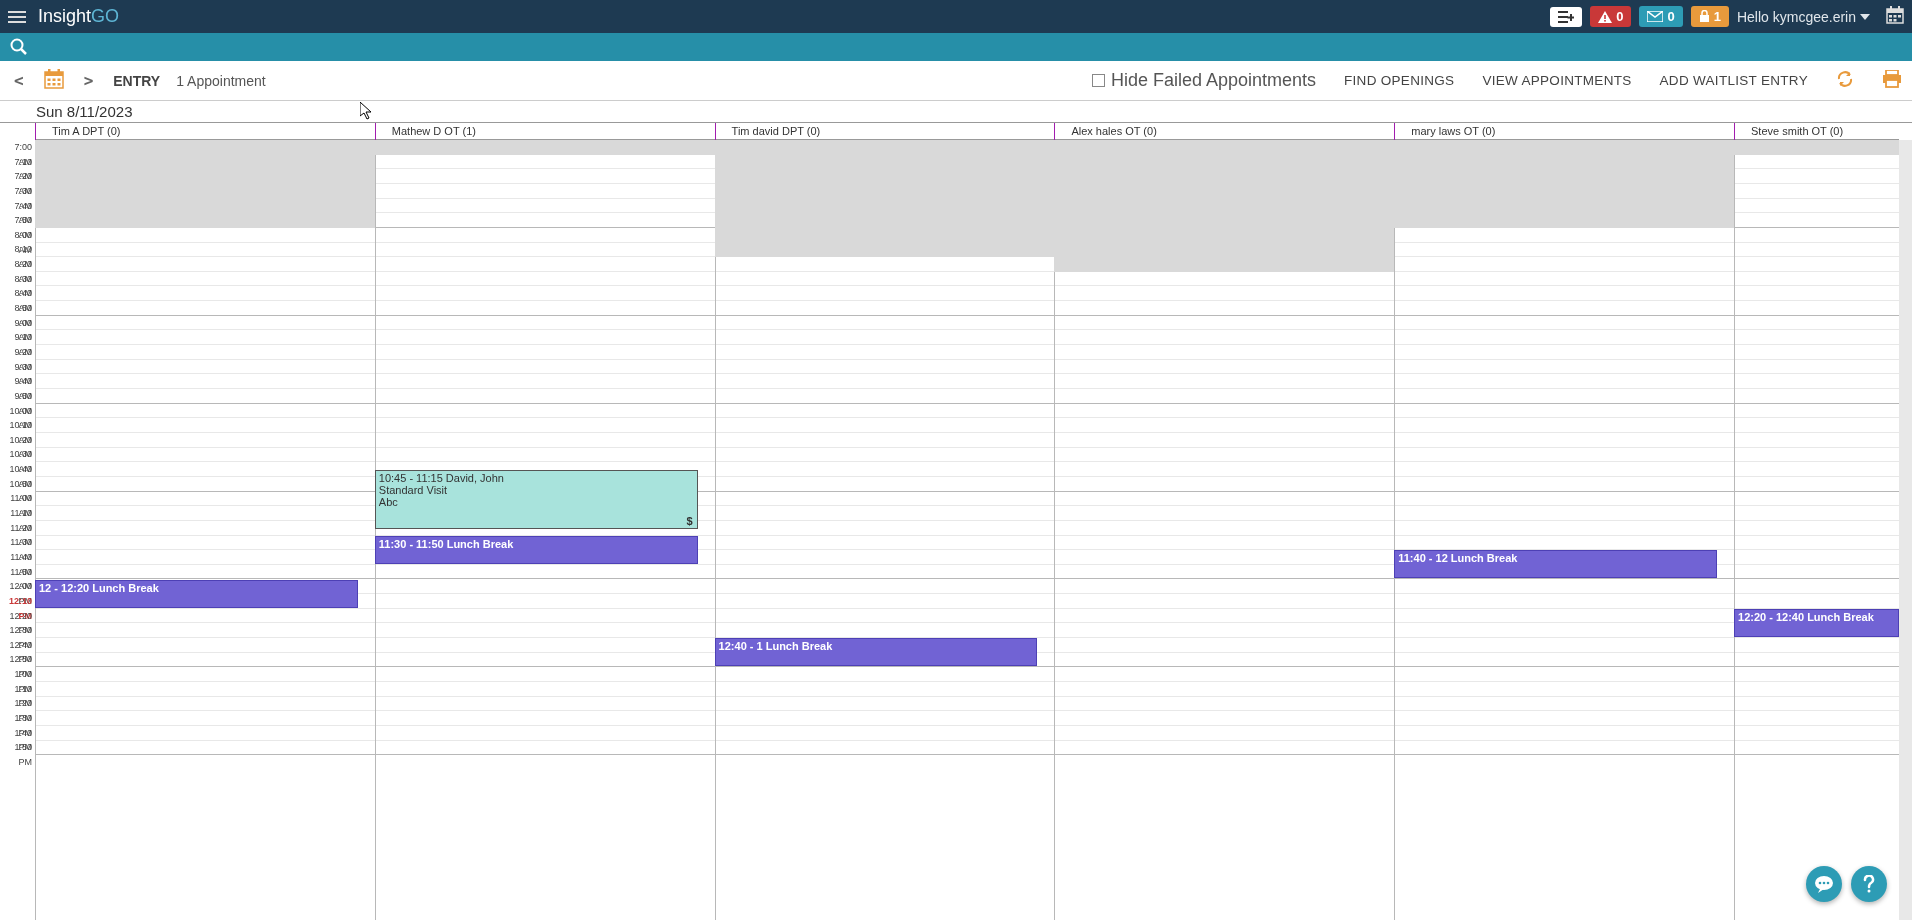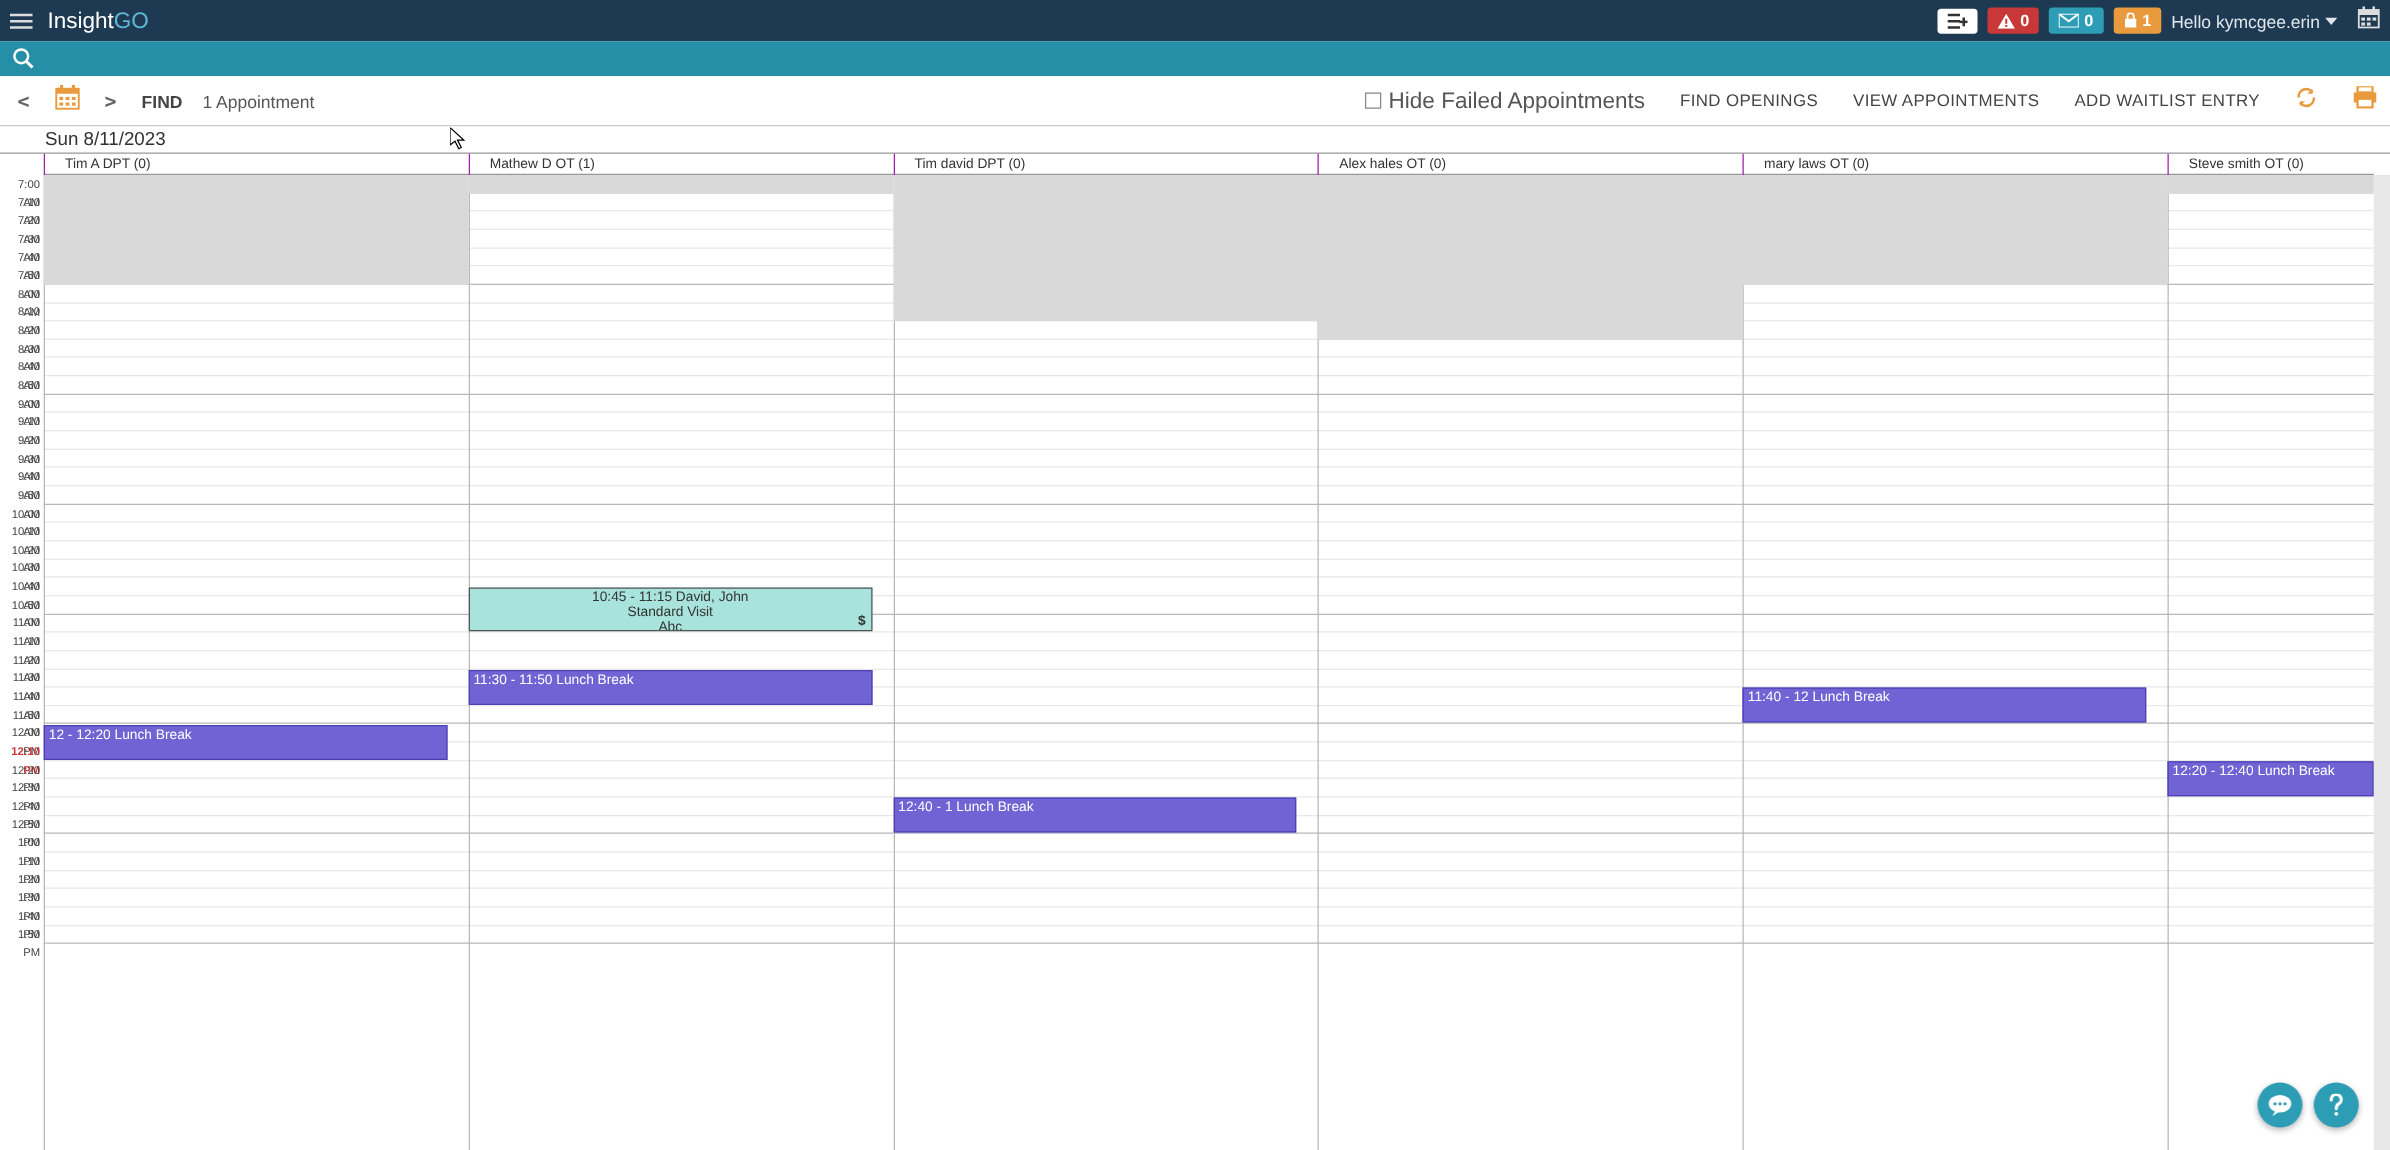--- a/index.html
+++ b/index.html
@@ -43,21 +43,21 @@
 .resource-header { position: absolute; top: 0; height: 17px; font-size: 11px; color: #333; padding-left: 16px; line-height: 17px; border-left: 1px solid #a21caf; overflow:hidden; text-overflow:ellipsis; white-space:nowrap;}
 
 .resource-col { position: absolute; top: 0; bottom: 8px; border-left: 1px solid #b8b8b8; }
 .row-bg { position: absolute; left: 0; right:0; height: 14.65px; border-bottom: 0.5px solid #e8e8e8; }
 .row-bg.hour { border-bottom: 1px solid #b8b8b8; }
 .unavail { position: absolute; background: #d9d9d9; }
 
 .appt-block { position: absolute; border: 1px solid #555; font-size: 11px; padding: 1px 3px; overflow: hidden; cursor: pointer; line-height: 1.1; }
 .appt-visit { background: #a8e3dc; color: #333; }
 .appt-visit .dollar { position:absolute; bottom:1px; right:4px; font-weight:bold;}
-.appt-lunch { background: #7163d4; color: #fff; font-weight: 400; border:1px solid #4d40b5;}
+.appt-lunch { background: #7163d4; color: #fff; font-weight: 700; border:1px solid #4d40b5;}
 .right-scroll { position: absolute; right: 0; top: 0; bottom: 8px; width: 13px; background: #e8e8e8; }
 
 .float-btn { position: fixed; bottom: 18px; width: 36px; height: 36px; border-radius: 50%; display: flex; align-items: center; justify-content: center; cursor: pointer; box-shadow: 0 2px 5px rgba(0,0,0,0.3);}
 .chat-btn { right: 70px; background: #2d9cb5; }
 .help-btn { right: 25px; background: #2d9cb5; }
 .float-btn svg { fill: #fff; }
 
 .cursor-arrow { position: absolute; left: 360px; top: 102px; font-size: 14px; color: #000; z-index: 50; pointer-events: none;}
 </style>
 </head>
@@ -144,21 +144,21 @@
         <rect x="13.5" y="0" width="2.5" height="5" fill="#e89a3c"></rect>
         <rect x="3.5" y="9.5" width="3" height="2.5" fill="#e89a3c"></rect>
         <rect x="8.5" y="9.5" width="3" height="2.5" fill="#e89a3c"></rect>
         <rect x="13.5" y="9.5" width="3" height="2.5" fill="#e89a3c"></rect>
         <rect x="3.5" y="14" width="3" height="2.5" fill="#e89a3c"></rect>
         <rect x="8.5" y="14" width="3" height="2.5" fill="#e89a3c"></rect>
         <rect x="13.5" y="14" width="3" height="2.5" fill="#e89a3c"></rect>
       </svg>
   </span>
   <span class="nav-arrow">&gt;</span>
-  <span class="today-label">FIND</span>
+  <span class="today-label">ENTRY</span>
   <span class="appt-count">1 Appointment</span>
   <div class="toolbar-right">
     <div class="hide-failed">
       <div class="hide-failed-box"></div>
       <span>Hide Failed Appointments</span>
     </div>
     <span class="tool-link">FIND OPENINGS</span>
     <span class="tool-link">VIEW APPOINTMENTS</span>
     <span class="tool-link">ADD WAITLIST ENTRY</span>
     <span>
@@ -283,21 +283,21 @@
       <div class="resource-col" style="left: 36.46%;"></div>
       <div class="resource-col" style="left: 54.69%;"></div>
       <div class="resource-col" style="left: 72.92%;"></div>
       <div class="resource-col" style="left: 91.15%;"></div>
       <div class="unavail" style="left: 0%; width: 18.23%; top: 0px; height: 87.9px;"></div>
       <div class="unavail" style="left: 18.23%; width: 18.23%; top: 0px; height: 14.65px;"></div>
       <div class="unavail" style="left: 36.46%; width: 18.23%; top: 0px; height: 117.2px;"></div>
       <div class="unavail" style="left: 54.69%; width: 18.23%; top: 0px; height: 131.85px;"></div>
       <div class="unavail" style="left: 72.92%; width: 18.23%; top: 0px; height: 87.9px;"></div>
       <div class="unavail" style="left: 91.15%; width: 8.85%; top: 0px; height: 14.65px;"></div>
-      <div class="appt-block appt-visit" style="left: 18.23%; width: 17.3185%; top: 329.625px; height: 35px; text-align: center;">
+      <div class="appt-block appt-visit" style="left: 18.23%; width: 17.3185%; top: 329.625px; height: 59px;">
         <div>10:45 - 11:15 David, John</div>
         <div>Standard Visit</div>
         <div>Abc</div>
         <div class="dollar">$</div>
       </div>
       <div class="appt-block appt-lunch" style="left: 18.23%; width: 17.3185%; top: 395.55px; height: 28.3px;">
         <div>11:30 - 11:50 Lunch Break</div>
       </div>
       <div class="appt-block appt-lunch" style="left: 72.92%; width: 17.3185%; top: 410.2px; height: 28.3px;">
         <div>11:40 - 12 Lunch Break</div>

